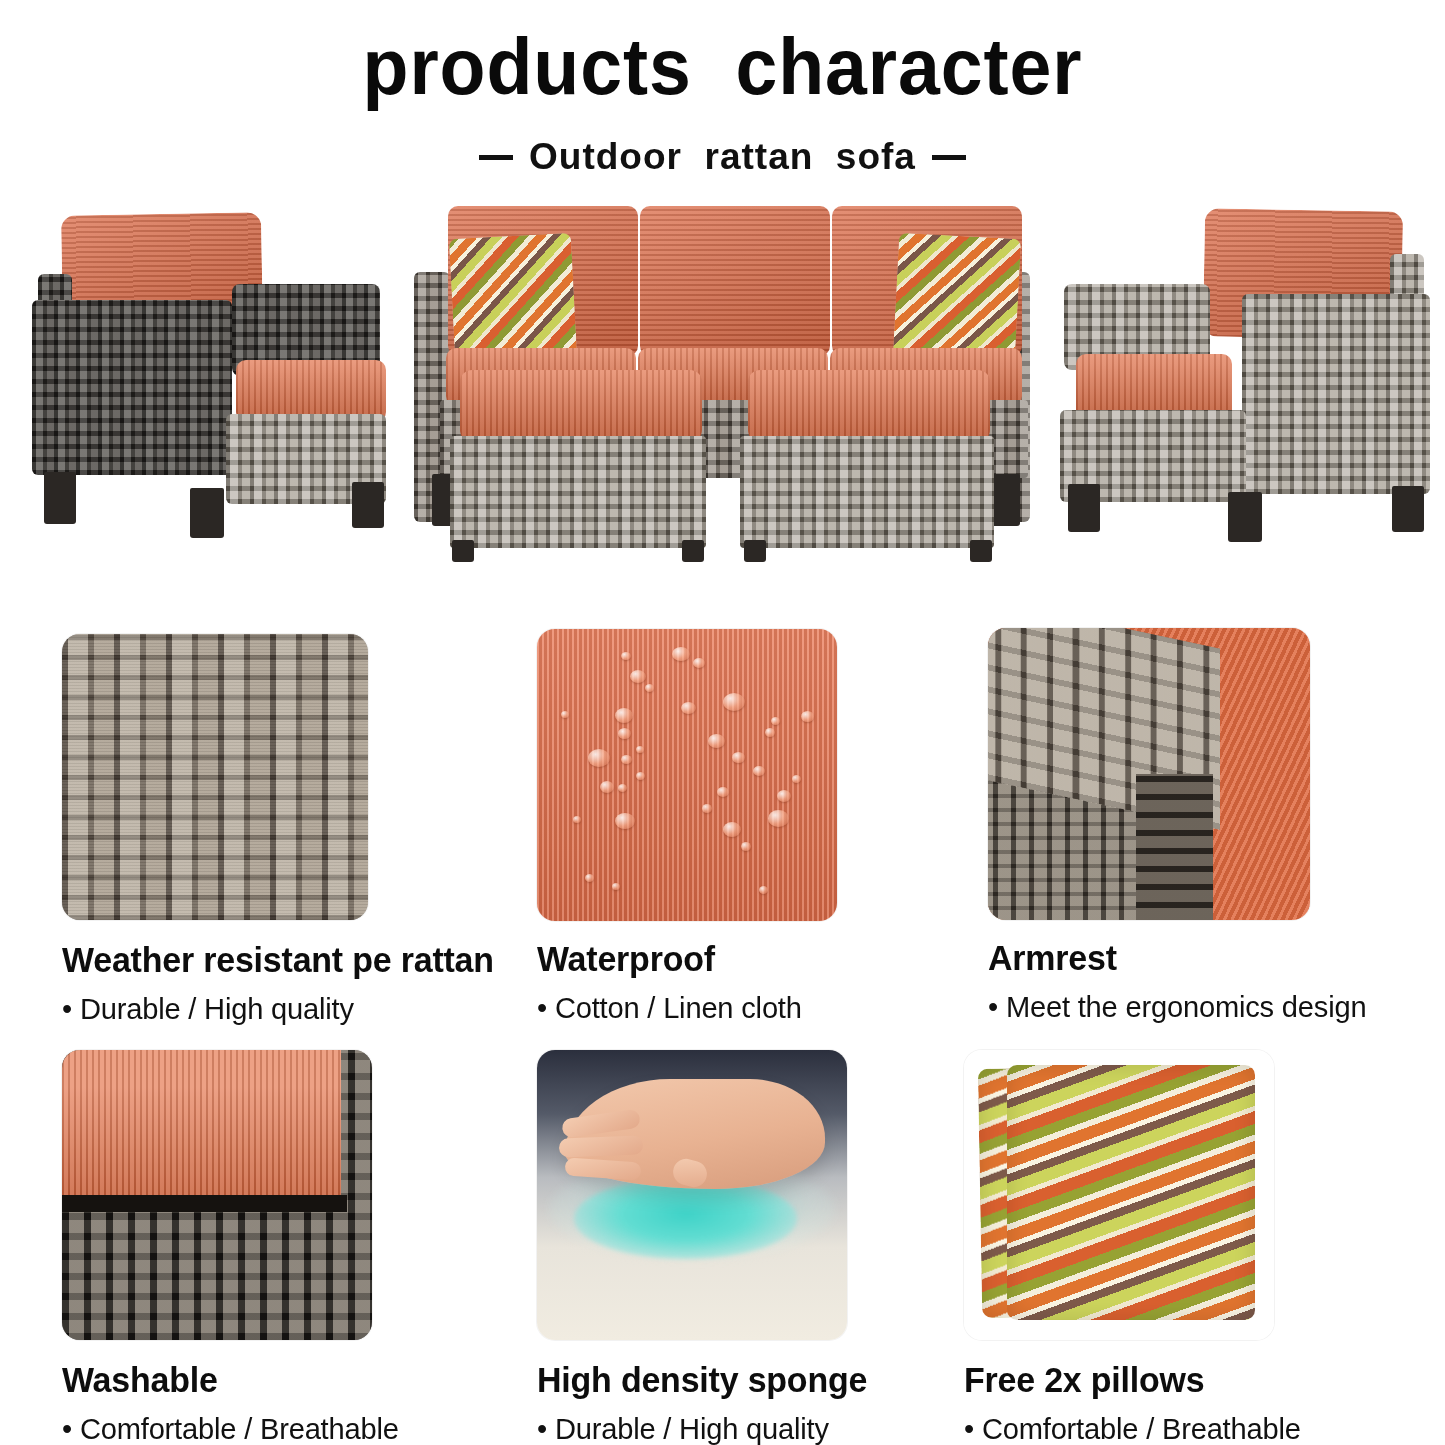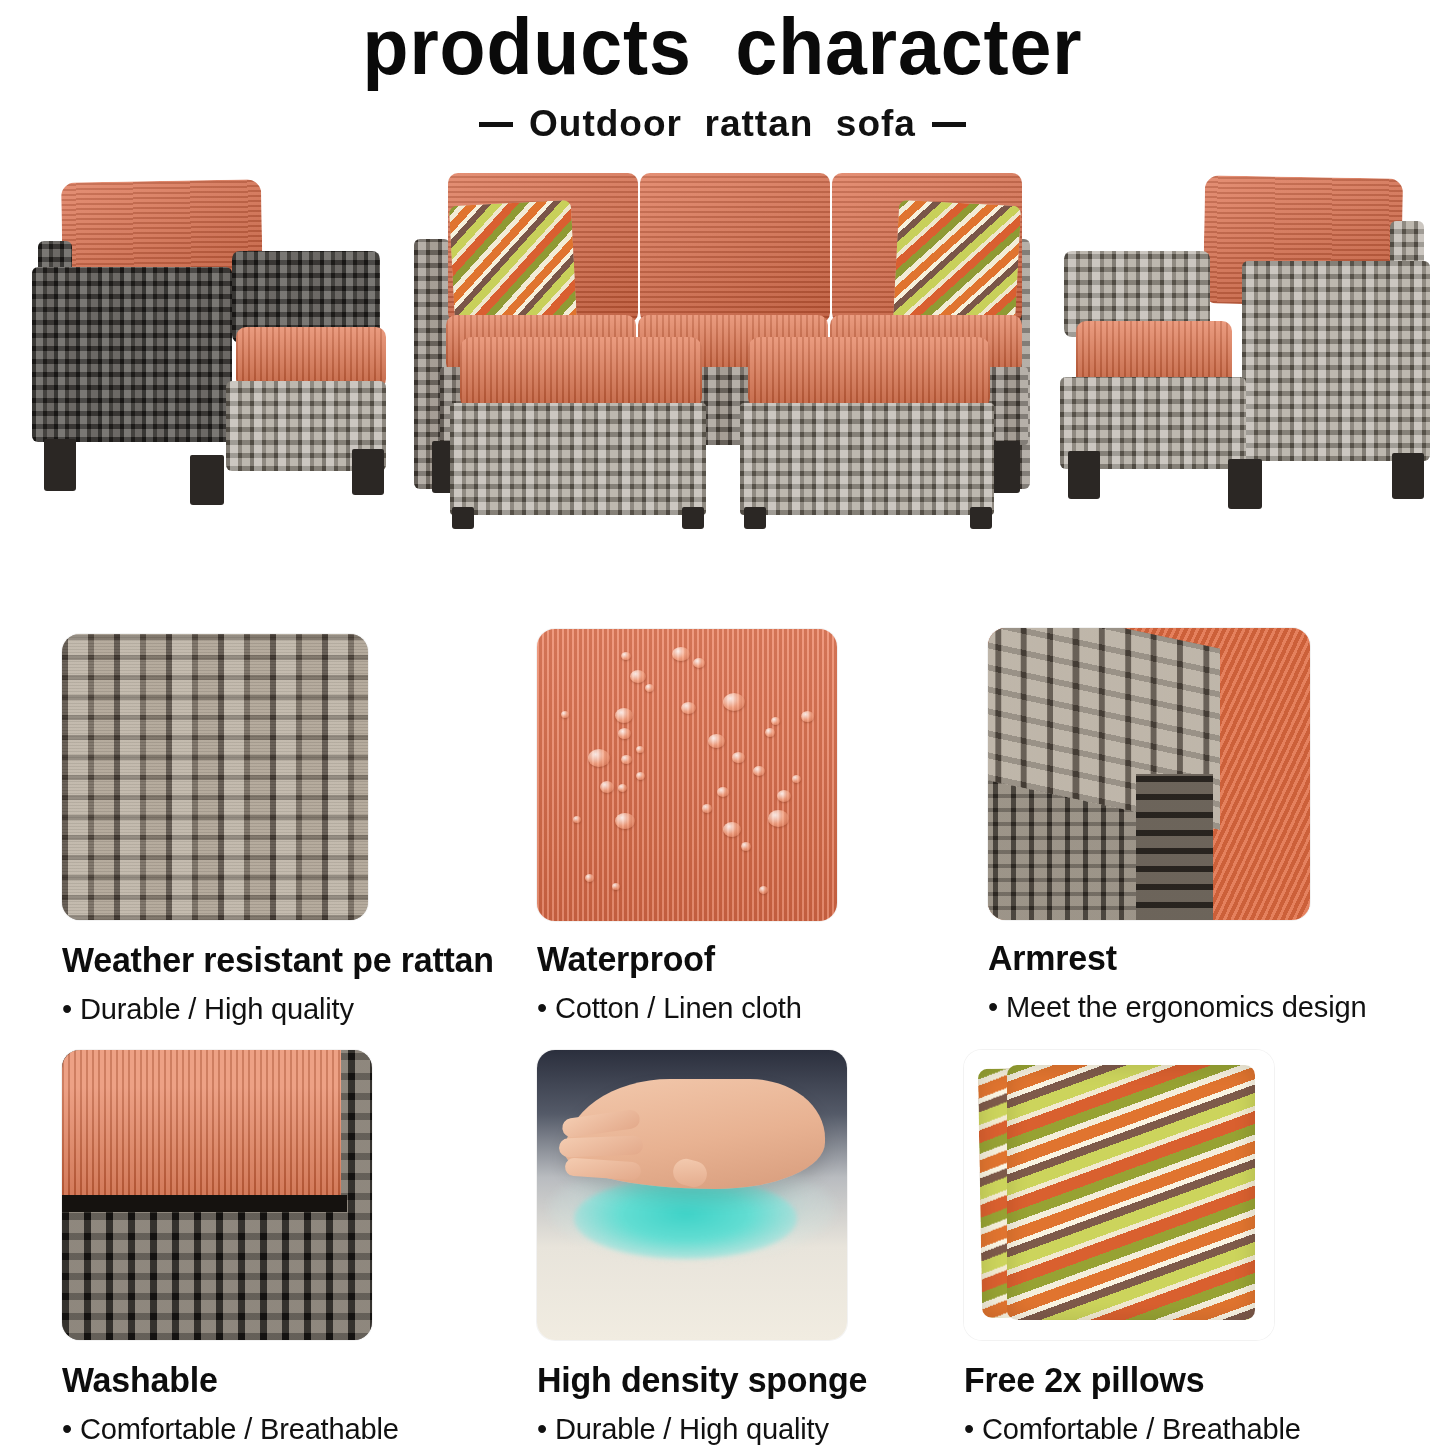--- a/index.html
+++ b/index.html
@@ -11,36 +11,36 @@
   body {
     width: 1445px;
     height: 1445px;
     font-family: "Liberation Sans", sans-serif;
     color: #111111;
     overflow: hidden;
     position: relative;
   }
 
   
-  .header { width: 100%; text-align: center; padding-top: 4px; }
+  .header { width: 100%; text-align: center; padding-top: 24px; }
   .main-title {
     font-size: 80px;
     font-weight: 700;
     letter-spacing: 1px;
     line-height: 1.08;
     color: #0a0a0a;
     transform: scaleX(0.94);
     white-space: pre;
   }
   .sub-title-row {
     display: flex;
     align-items: center;
     justify-content: center;
     gap: 16px;
-    margin-top: 13px;
+    margin-top: 26px;
   }
   .sub-dash {
     width: 34px;
     height: 5px;
     background: #111111;
     flex: 0 0 auto;
   }
   .sub-title {
     font-size: 37px;
     font-weight: 700;

